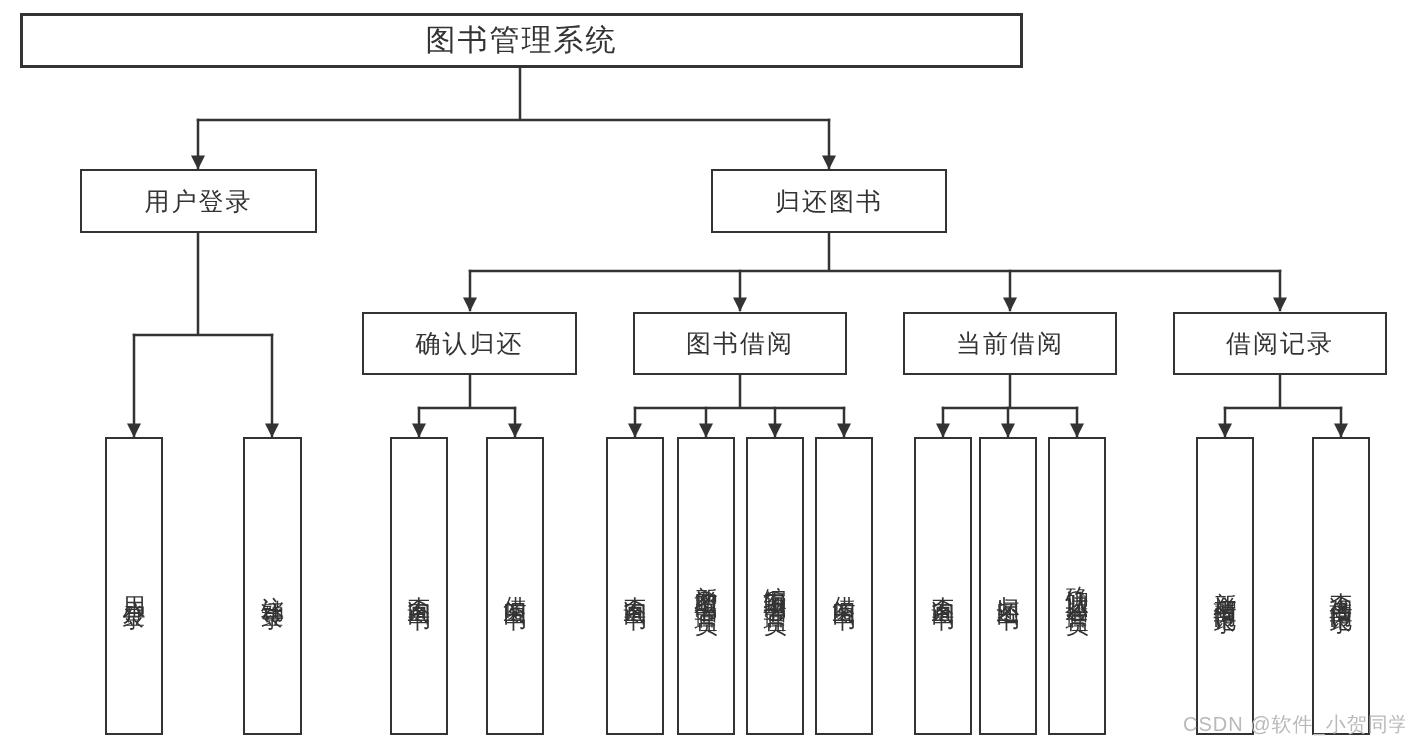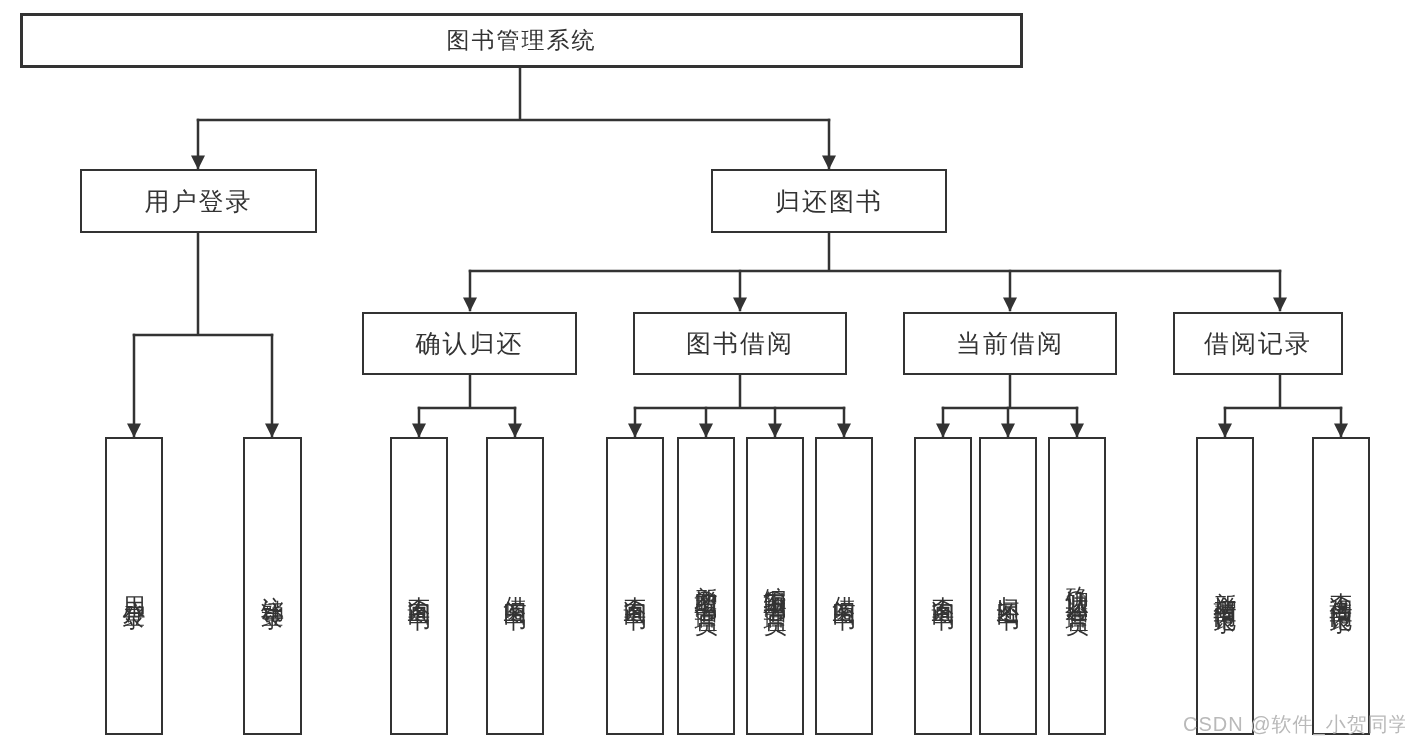--- a/index.html
+++ b/index.html
@@ -19,21 +19,21 @@
   .box {
     position: absolute;
     box-sizing: border-box;
     border: 3px solid #333333;
     background: #ffffff;
     display: flex;
     align-items: center;
     justify-content: center;
     color: #333333;
   }
-  .box.root  { border-width: 3px; font-size: 23px; letter-spacing: 2px; }
+  .box.root  { border-width: 3px; font-size: 30px; letter-spacing: 2px; }
   .box.h     { border-width: 2.5px; font-size: 25px; letter-spacing: 2px; }
   .box.leaf  { border-width: 2.5px; }
   .box.leaf span {
     writing-mode: vertical-rl;
     font-size: 23px;
     letter-spacing: 4px;
     line-height: 1;
   }
   .watermark {
     position: absolute;
@@ -91,21 +91,21 @@
   </svg>
 
   <div class="box root" style="left:20px; top:13px; width:1003px; height:55px;">图书管理系统</div>
 
   <div class="box h" style="left:80px; top:169px; width:237px; height:64px;">用户登录</div>
   <div class="box h" style="left:711px; top:169px; width:236px; height:64px;">归还图书</div>
 
   <div class="box h" style="left:362px; top:312px; width:215px; height:63px;">确认归还</div>
   <div class="box h" style="left:633px; top:312px; width:214px; height:63px;">图书借阅</div>
   <div class="box h" style="left:903px; top:312px; width:214px; height:63px;">当前借阅</div>
-  <div class="box h" style="left:1173px; top:312px; width:170px; height:63px;">借阅记录</div>
+  <div class="box h" style="left:1173px; top:312px; width:214px; height:63px;">借阅记录</div>
 
   <div class="box leaf" style="left:105px; top:437px; width:58px; height:298px;">
     <span>用户登录</span>
   </div>
   <div class="box leaf" style="left:243px; top:437px; width:59px; height:298px;">
     <span>注销登录</span>
   </div>
   <div class="box leaf" style="left:390px; top:437px; width:58px; height:298px;">
     <span>查询图书</span>
   </div>

